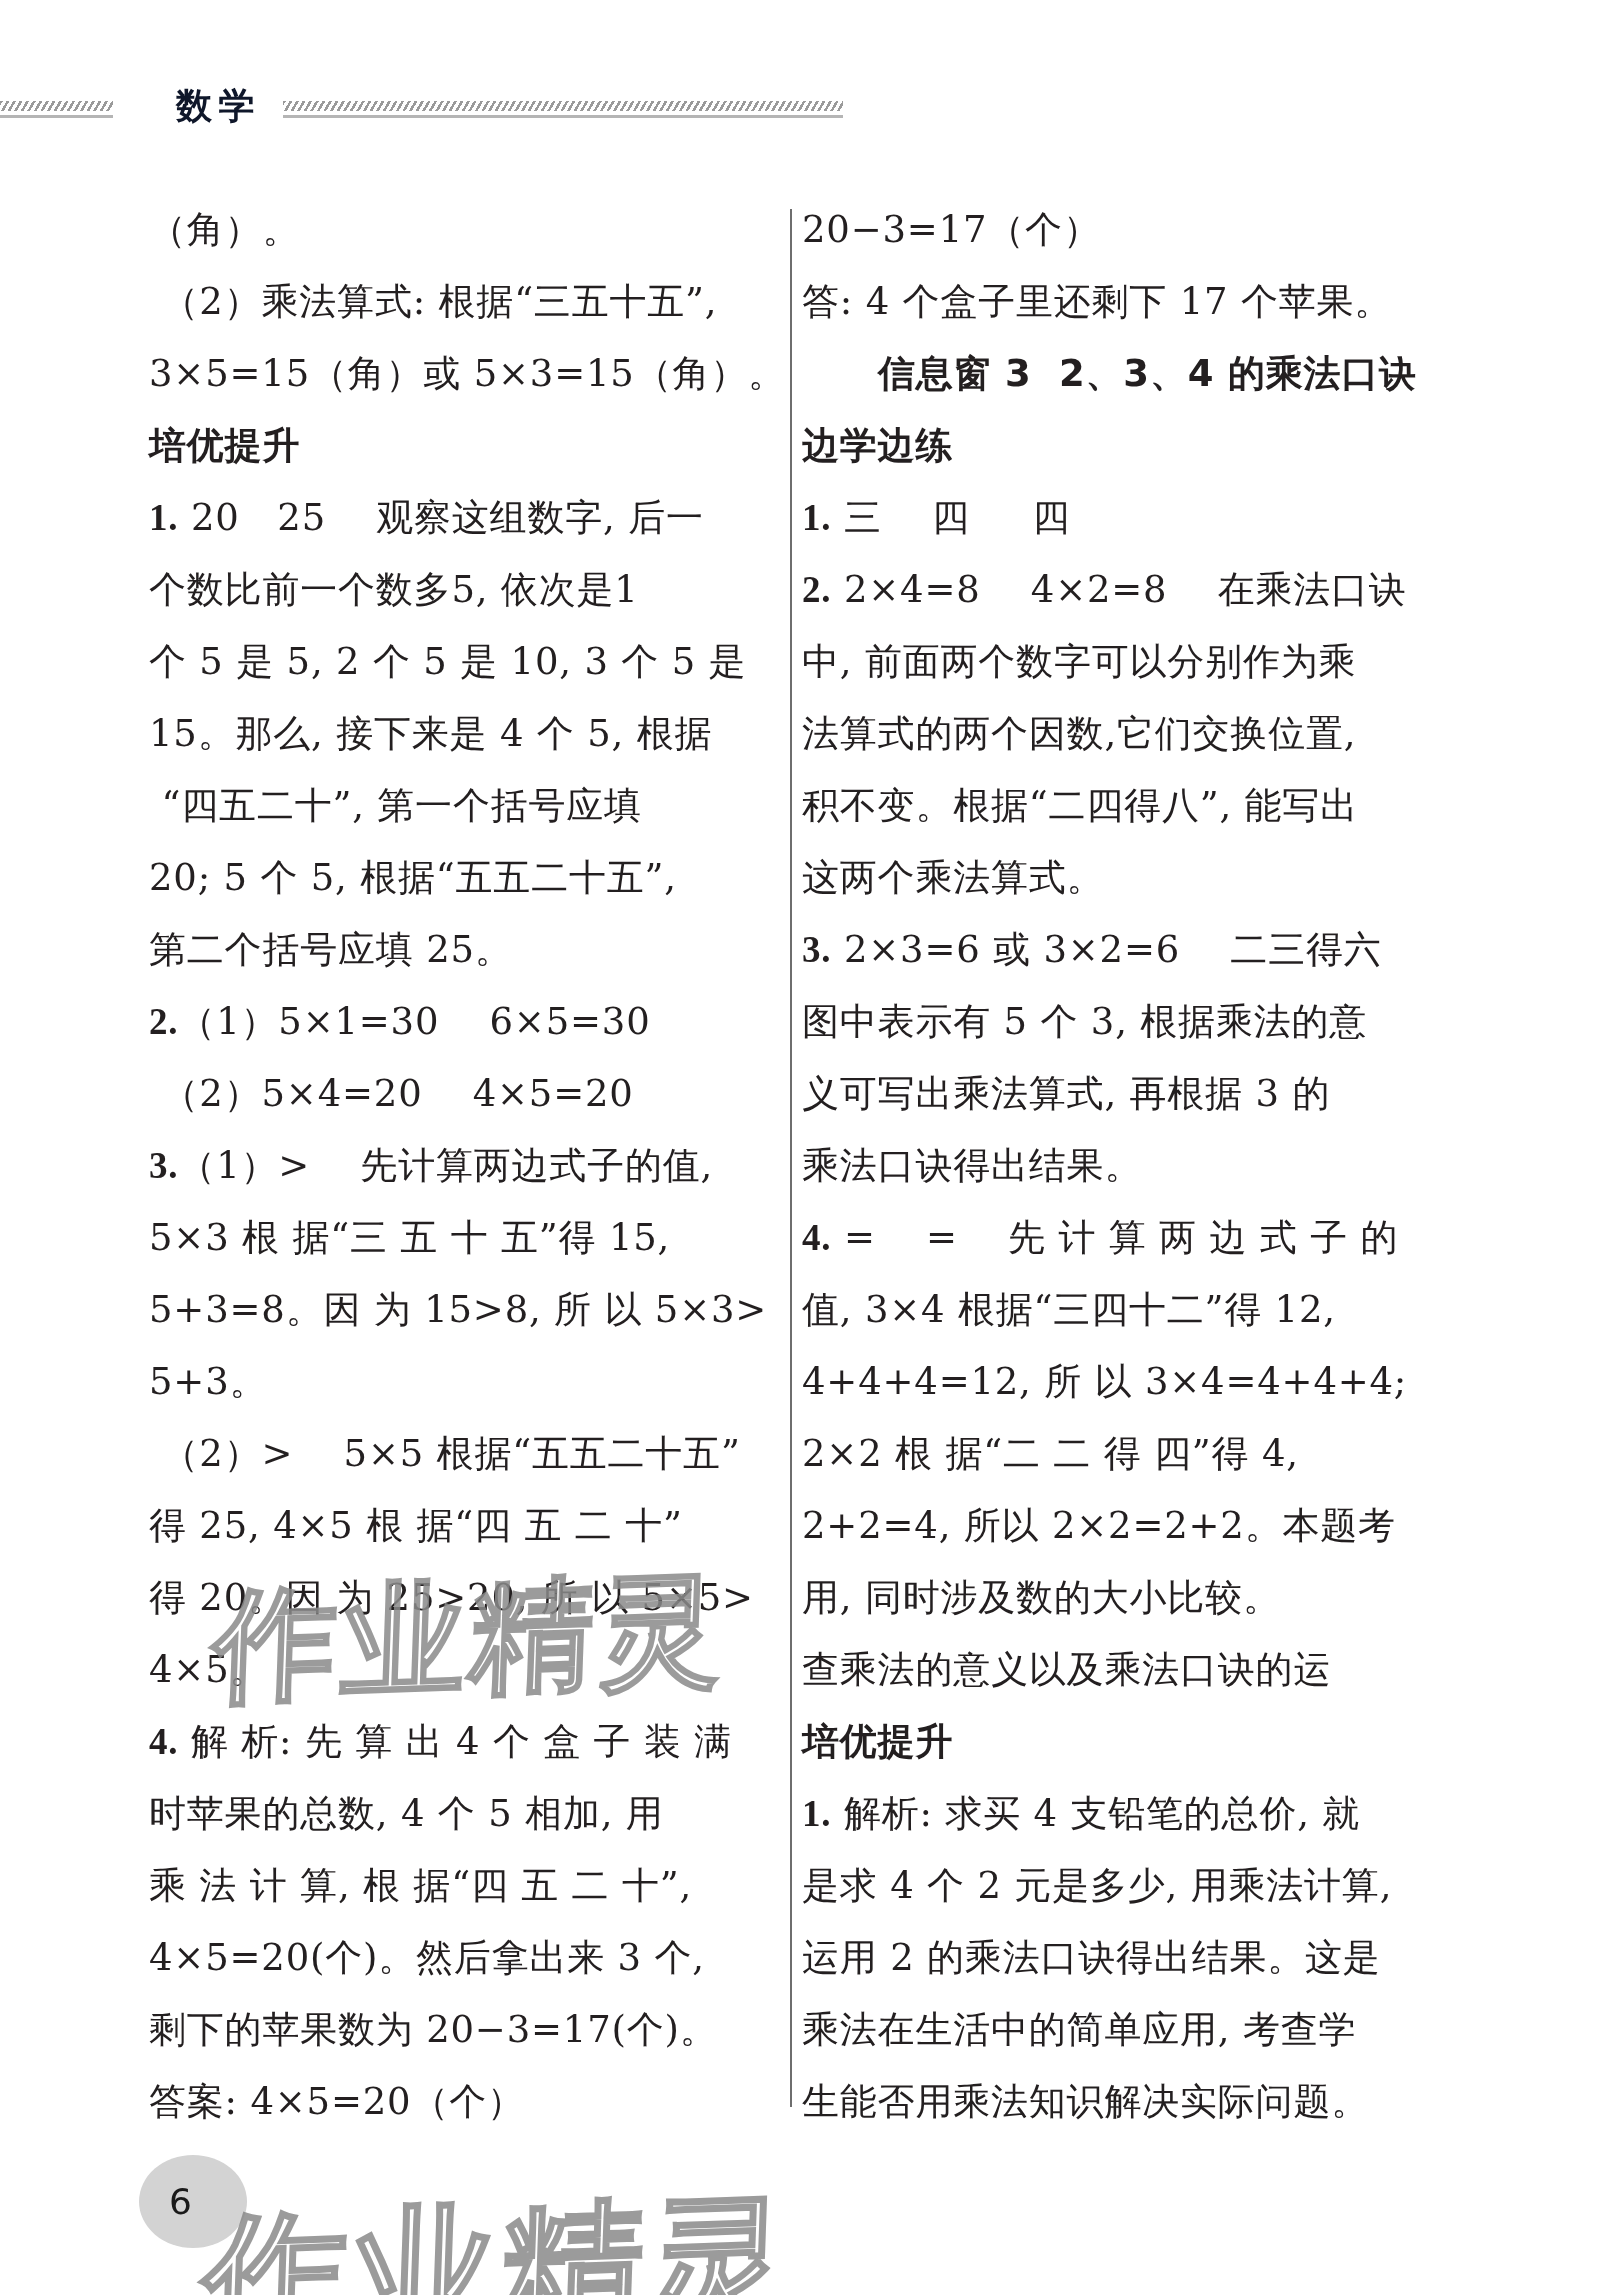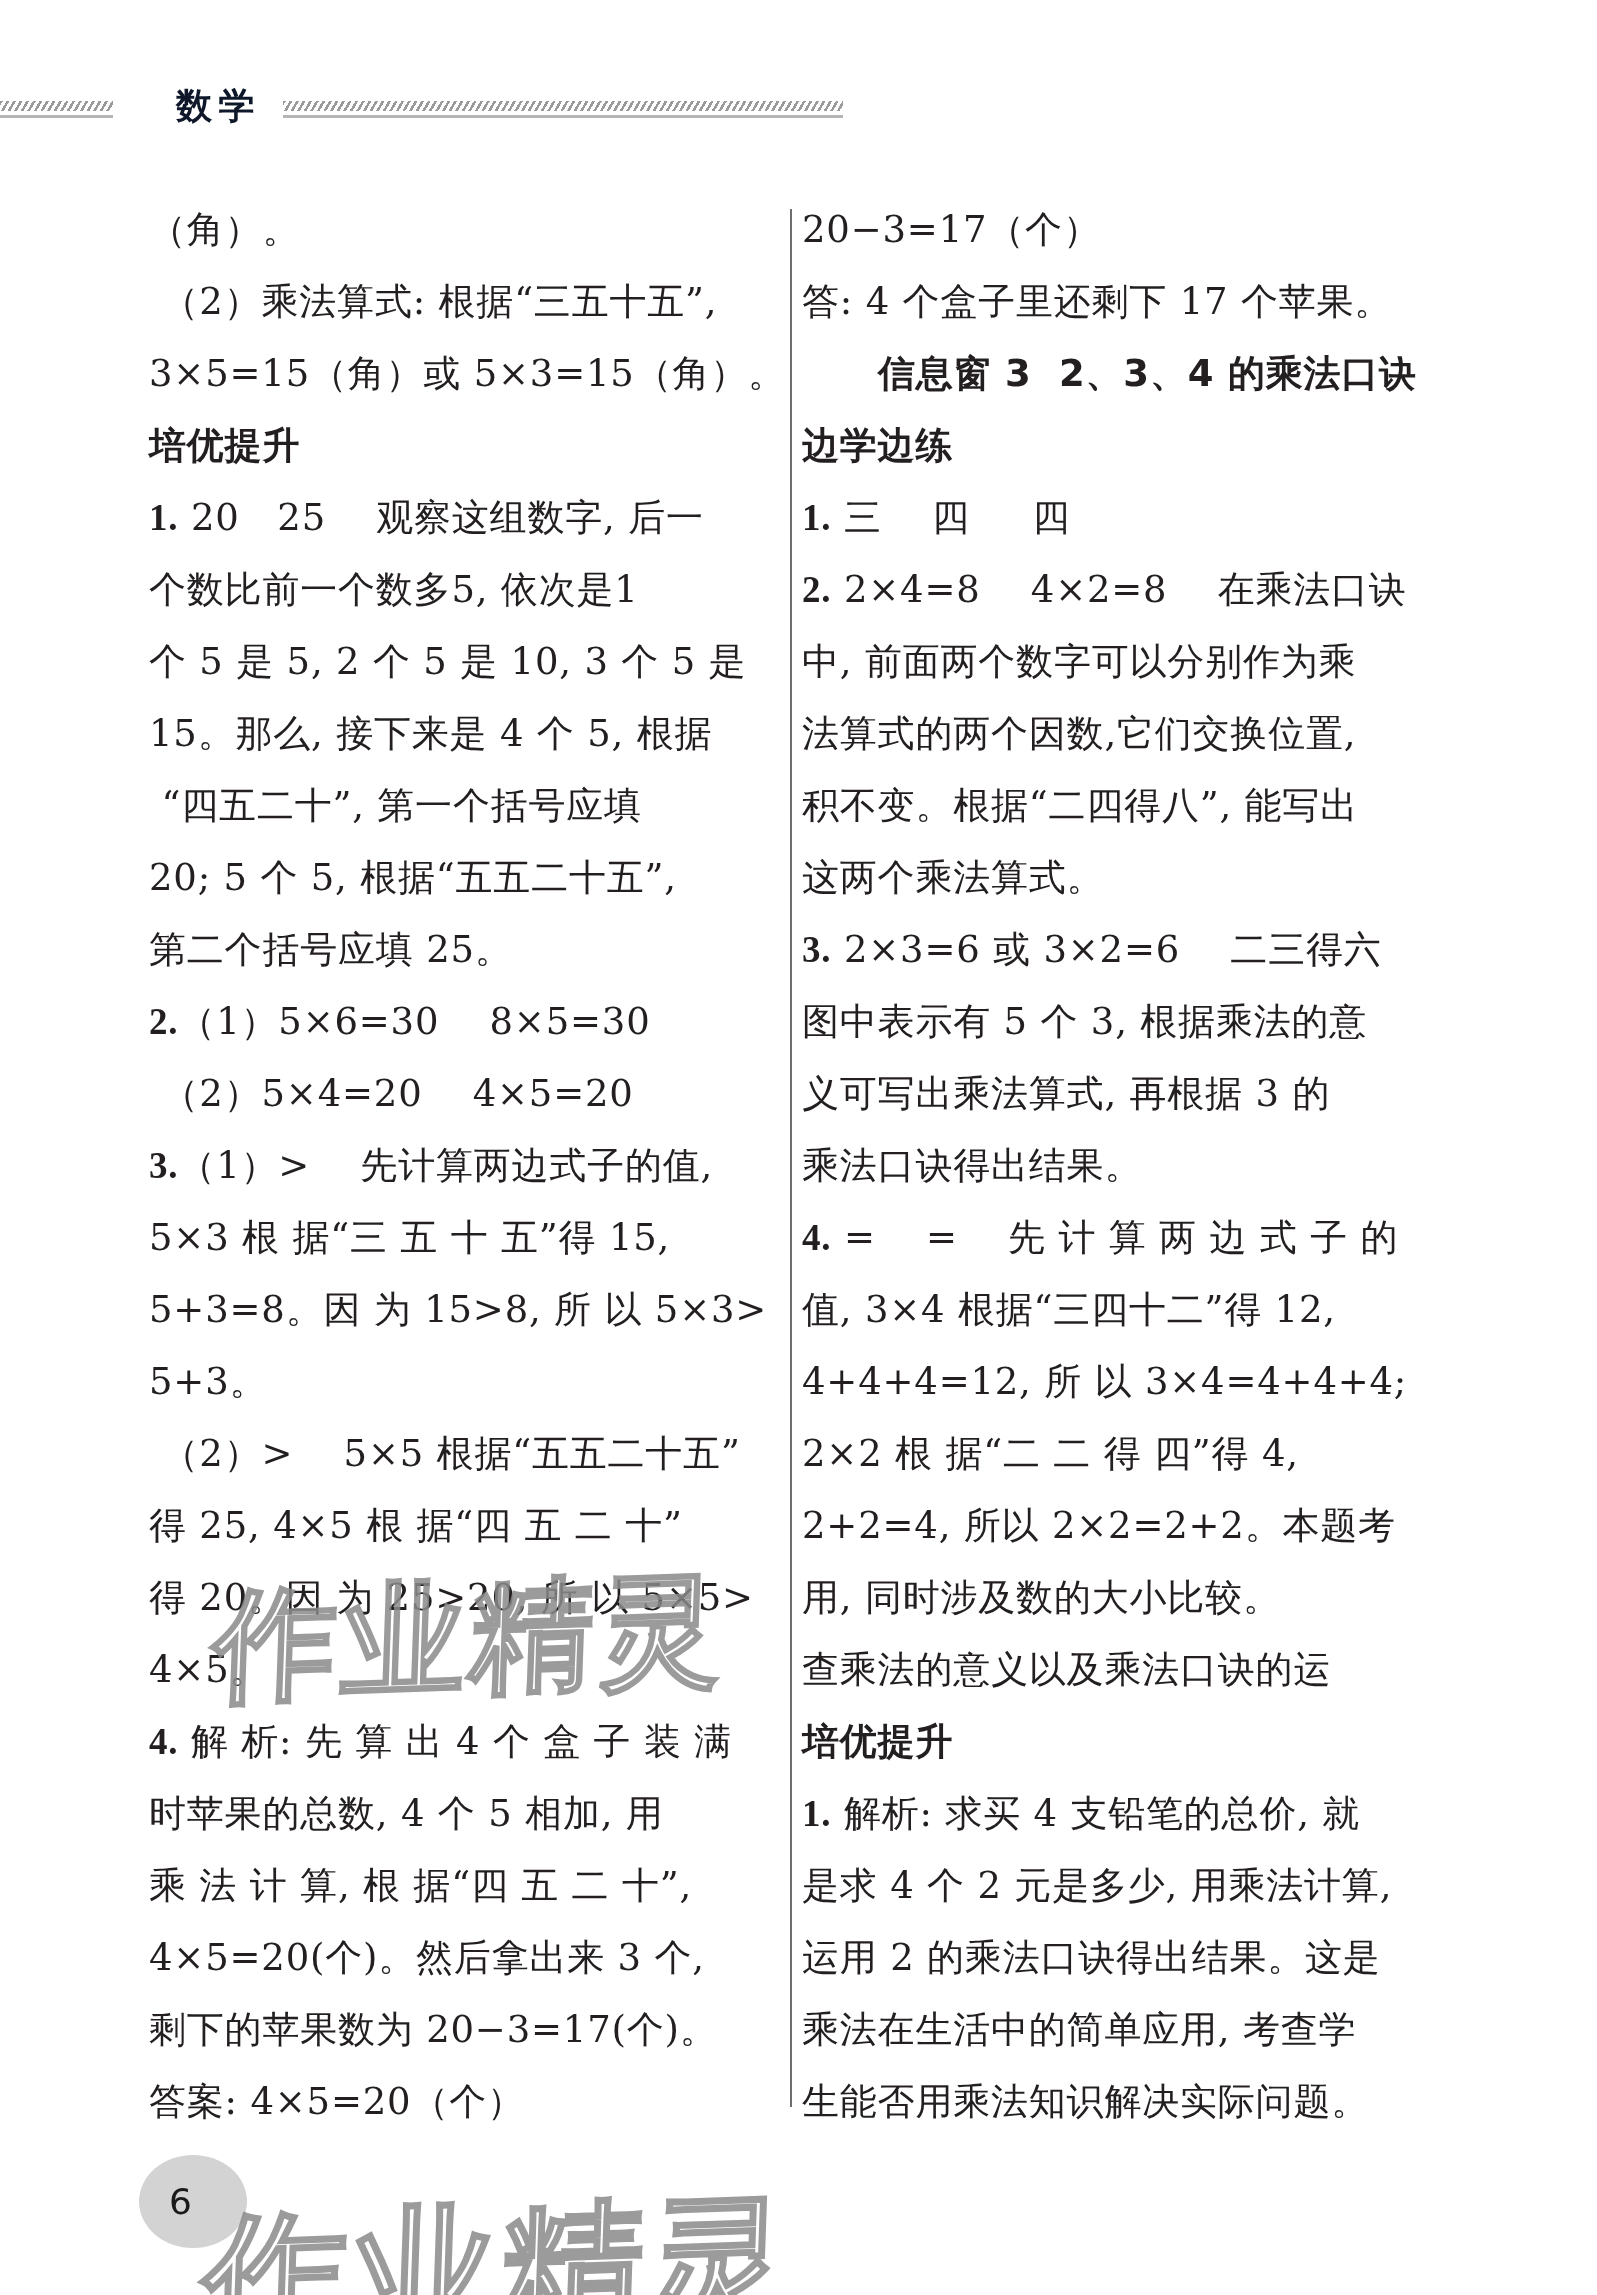--- a/index.html
+++ b/index.html
@@ -46,21 +46,21 @@
     <div class="line"><span> （2）乘法算式: 根据“三五十五”,</span></div>
     <div class="line"><span>3×5=15（角）或 5×3=15（角）。</span></div>
     <div class="line"><span class="sec">培优提升</span></div>
     <div class="line"><span class="num">1.</span><span> 20   25    观察这组数字, 后一</span></div>
     <div class="line"><span>个数比前一个数多5, 依次是1</span></div>
     <div class="line"><span>个 5 是 5, 2 个 5 是 10, 3 个 5 是</span></div>
     <div class="line"><span>15。那么, 接下来是 4 个 5, 根据</span></div>
     <div class="line"><span> “四五二十”, 第一个括号应填</span></div>
     <div class="line"><span>20; 5 个 5, 根据“五五二十五”,</span></div>
     <div class="line"><span>第二个括号应填 25。</span></div>
-    <div class="line"><span class="num">2.</span><span>（1）5×6=30    8×5=30</span></div>
+    <div class="line"><span class="num">2.</span><span>（1）5×1=30    6×5=30</span></div>
     <div class="line"><span> （2）5×4=20    4×5=20</span></div>
     <div class="line"><span class="num">3.</span><span>（1）&gt;    先计算两边式子的值,</span></div>
     <div class="line"><span>5×3 根 据“三 五 十 五”得 15,</span></div>
     <div class="line"><span>5+3=8。因 为 15&gt;8, 所 以 5×3&gt;</span></div>
     <div class="line"><span>5+3。</span></div>
     <div class="line"><span> （2）&gt;    5×5 根据“五五二十五”</span></div>
     <div class="line"><span>得 25, 4×5 根 据“四 五 二 十”</span></div>
     <div class="line"><span>得 20。因 为 25&gt;20, 所 以 5×5&gt;</span></div>
     <div class="line"><span>4×5。</span></div>
     <div class="line"><span class="num">4.</span><span> 解 析: 先 算 出 4 个 盒 子 装 满</span></div>

